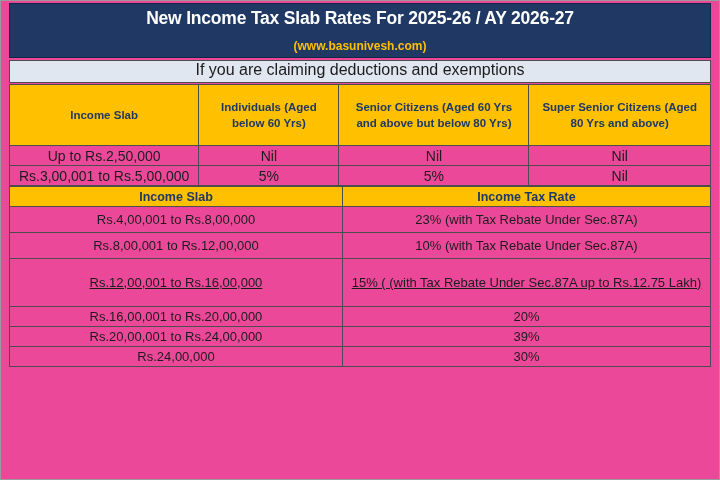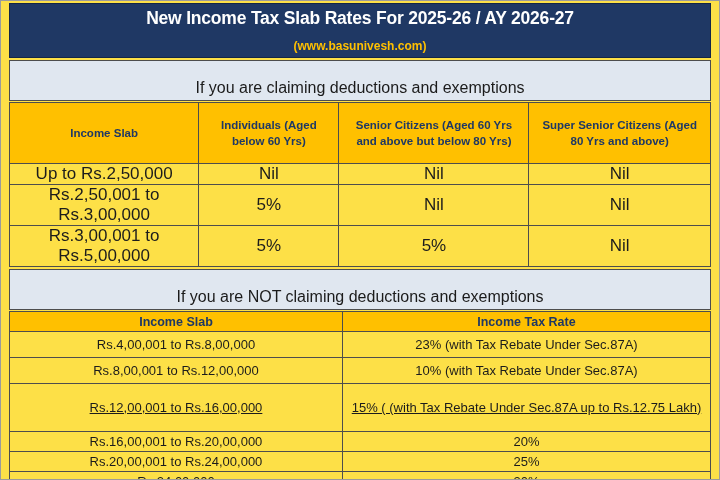--- a/index.html
+++ b/index.html
@@ -1,21 +1,21 @@
 <!DOCTYPE html>
 <html><head>
 <meta charset="utf-8">
 <style>
   html, body { margin: 0; padding: 0; background: #ffffff; }
   .page {
     position: relative;
     width: 720px;
     height: 480px;
     box-sizing: border-box;
-    background: #fde047;
+    background: #ec4899;
     border: 1px solid #9b9b9b;
     padding: 2px 8px 5px 8px;
     overflow: hidden;
     font-family: "Liberation Sans", sans-serif;
     color: #1c1c1c;
   }
   
   .banner {
     box-sizing: border-box;
     height: 55px;
@@ -42,21 +42,21 @@
     line-height: 1;
   }
   
   .section-bar {
     box-sizing: border-box;
     background: #e0e7f0;
     border: 1px solid #4d4d4d;
     text-align: center;
     font-size: 16px;
     color: #1b1b1b;
-    padding: 18px 0 3px 0;
+    padding: 0 0 3px 0;
     margin-top: 2px;
     margin-bottom: 1px;
   }
   
   table {
     width: 100%;
     border-collapse: collapse;
     table-layout: fixed;
   }
   th, td {
@@ -66,21 +66,21 @@
     padding: 0 6px;
     overflow: hidden;
   }
   th {
     background: #ffc000;
     color: #1f3864;
     font-weight: bold;
   }
   
   .t1 th { font-size: 11.5px; height: 60px; line-height: 1.4; }
-  .t1 td { font-size: 17px;   height: 19px; }
+  .t1 td { font-size: 14px;   height: 19px; }
   
   .t2 th { font-size: 12.5px; height: 19px; }
   .t2 td { font-size: 13px; }
   .t2 tr.h-med  td { height: 25px; }
   .t2 tr.h-tall td { height: 47px; line-height: 1.5; text-decoration: underline; }
   .t2 tr.h-sml  td { height: 19px; margin-top: 16px; }
 </style>
 </head>
 <body>
 
@@ -109,35 +109,28 @@
       </tr>
     </thead>
     <tbody>
       <tr>
         <td>Up to Rs.2,50,000</td>
         <td>Nil</td>
         <td>Nil</td>
         <td>Nil</td>
       </tr>
       <tr>
-        <td>Rs.2,50,001 to Rs.3,00,000</td>
-        <td>5%</td>
-        <td>Nil</td>
-        <td>Nil</td>
-      </tr>
-      <tr>
         <td>Rs.3,00,001 to Rs.5,00,000</td>
         <td>5%</td>
         <td>5%</td>
         <td>Nil</td>
       </tr>
     </tbody>
   </table>
 
-  <div class="section-bar">If you are NOT claiming deductions and exemptions</div>
 
   <table class="t2">
     <colgroup>
       <col style="width:47.5%">
         <col style="width:52.5%">
     </colgroup>
     <thead>
       <tr>
         <th>Income Slab</th>
         <th>Income Tax Rate</th>
@@ -155,21 +148,21 @@
       <tr class="h-tall">
         <td>Rs.12,00,001 to Rs.16,00,000</td>
         <td>15% ( (with Tax Rebate Under Sec.87A up to Rs.12.75 Lakh)</td>
       </tr>
       <tr class="h-sml">
         <td>Rs.16,00,001 to Rs.20,00,000</td>
         <td>20%</td>
       </tr>
       <tr class="h-sml">
         <td>Rs.20,00,001 to Rs.24,00,000</td>
-        <td>25%</td>
+        <td>39%</td>
       </tr>
       <tr class="h-sml">
         <td>Rs.24,00,000</td>
         <td>30%</td>
       </tr>
     </tbody>
   </table>
 
 </div>
 

